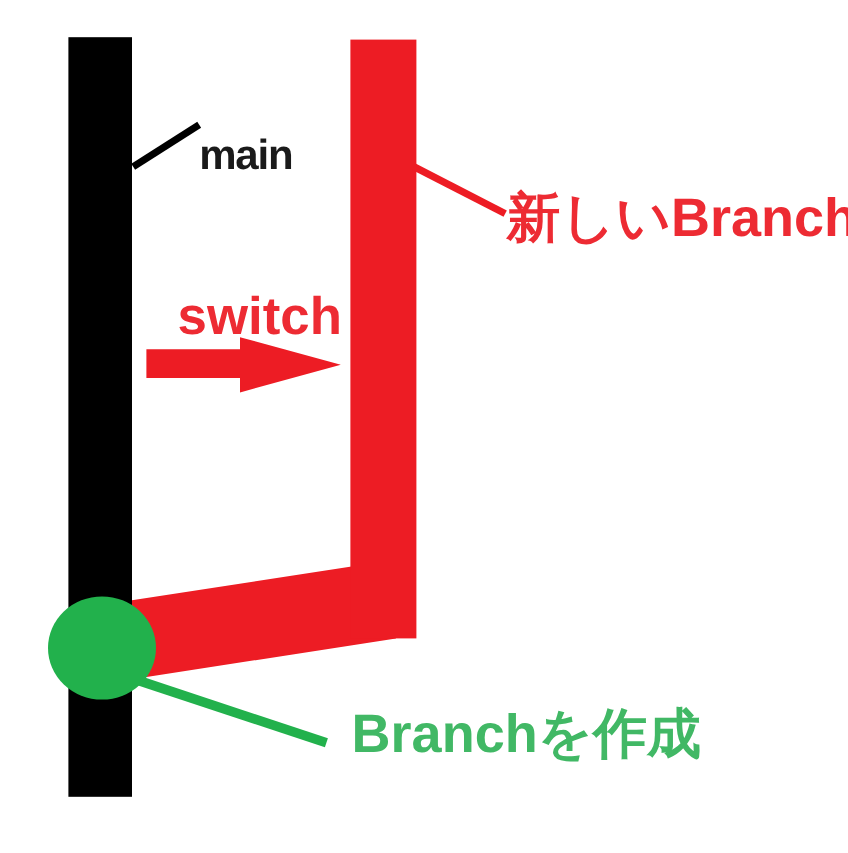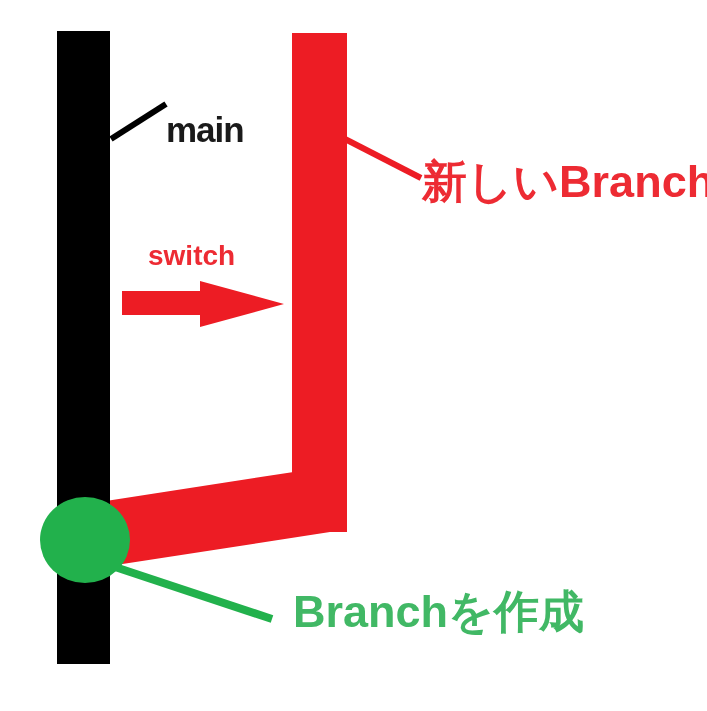--- a/index.html
+++ b/index.html
@@ -36,21 +36,21 @@
   }
   .label-main {
     left: 166px; top: 80px;
     font-size: 35px;
     color: var(--main-text);
     letter-spacing: -1px;
     margin-top: 32px;
   }
   .label-switch {
     left: 148px; top: 242px;
-    font-size: 28px;
+    font-size: 44px;
     color: var(--red-text);
   }
   .label-new-branch {
     left: 422px; top: 159px;
     font-size: 45px;
     color: var(--red-text);
   }
   .label-create-branch {
     left: 293px; top: 589px;
     font-size: 45px;

